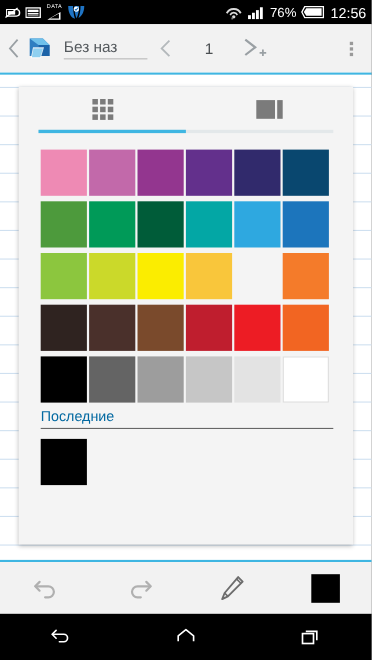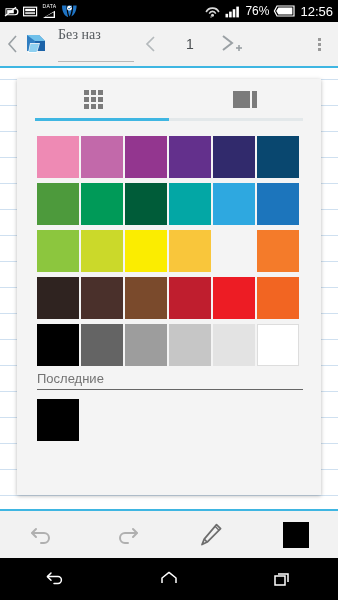--- a/index.html
+++ b/index.html
@@ -80,24 +80,23 @@
     width: 30px;
     height: 30px;
     flex: 0 0 auto;
     display: flex;
     align-items: center;
     justify-content: center;
   }
   .ab-title-wrap {
     flex: 0 0 auto;
     margin-left: 6px;
-    padding-bottom: 18px;
+    padding-bottom: 3px;
     border-bottom: 1px solid #b8b8b8;
     width: 76px;
-    font-family: Liberation Serif, serif;
   }
   .ab-title {
     font-size: 14px;
     color: #555a5e;
     white-space: nowrap;
     overflow: hidden;
   }
   .ab-prevpage {
     flex: 0 0 auto;
     width: 34px;
@@ -248,21 +247,21 @@
 
   
   .recent-head {
     position: absolute;
     left: 20px;
     top: 292px;
     width: 266px;
   }
   .recent-label {
     font-size: 13px;
-    color: #737373;
+    color: #0369a1;
     padding-bottom: 3px;
   }
   .recent-rule {
     width: 266px;
     height: 1px;
     background: #666666;
   }
   .recent-swatches {
     position: absolute;
     left: 20px;

